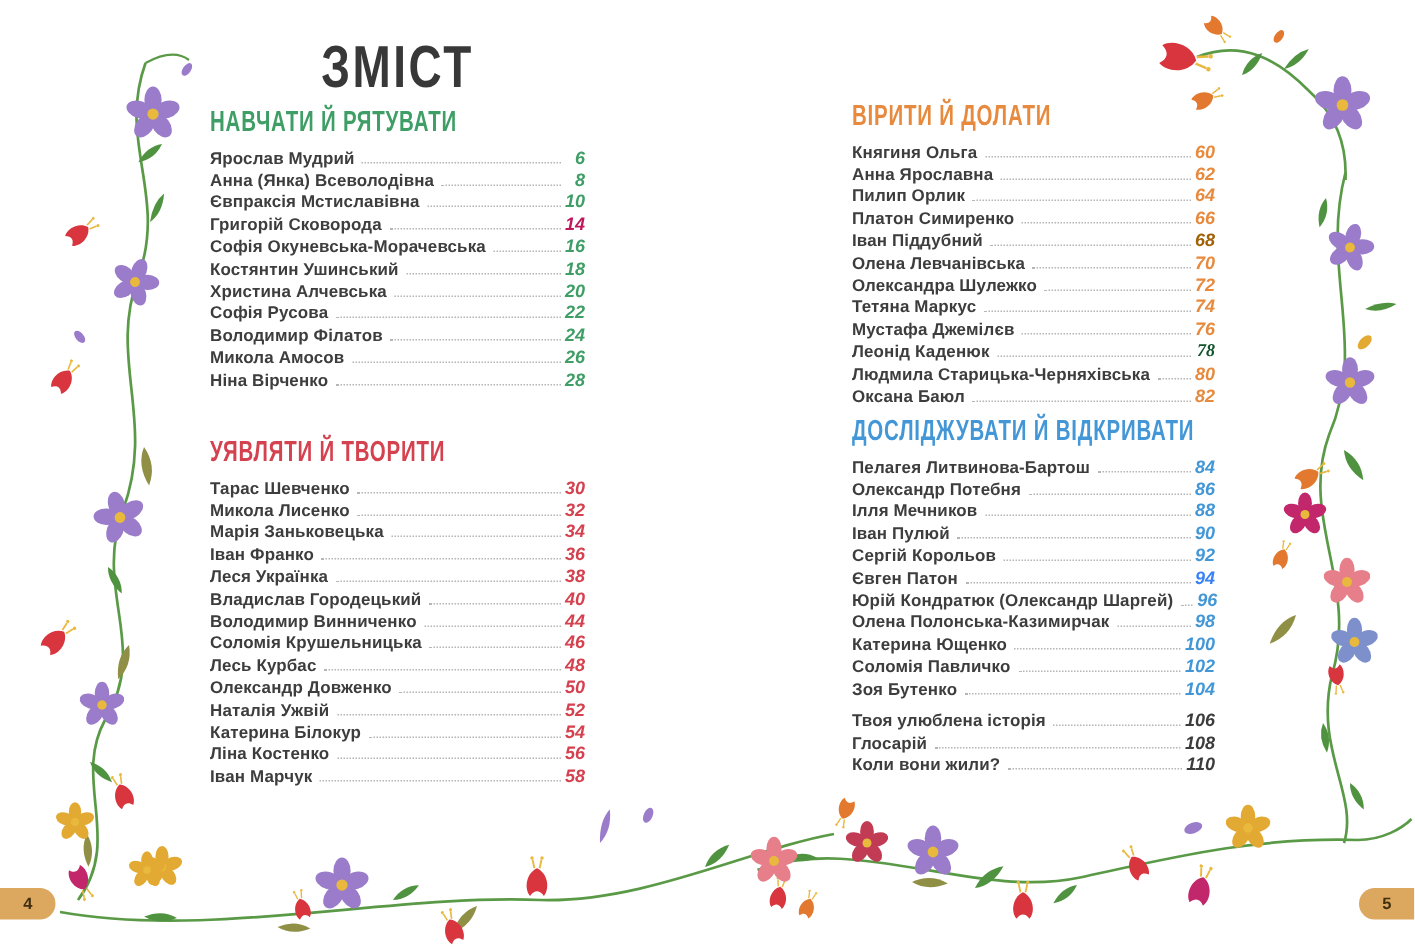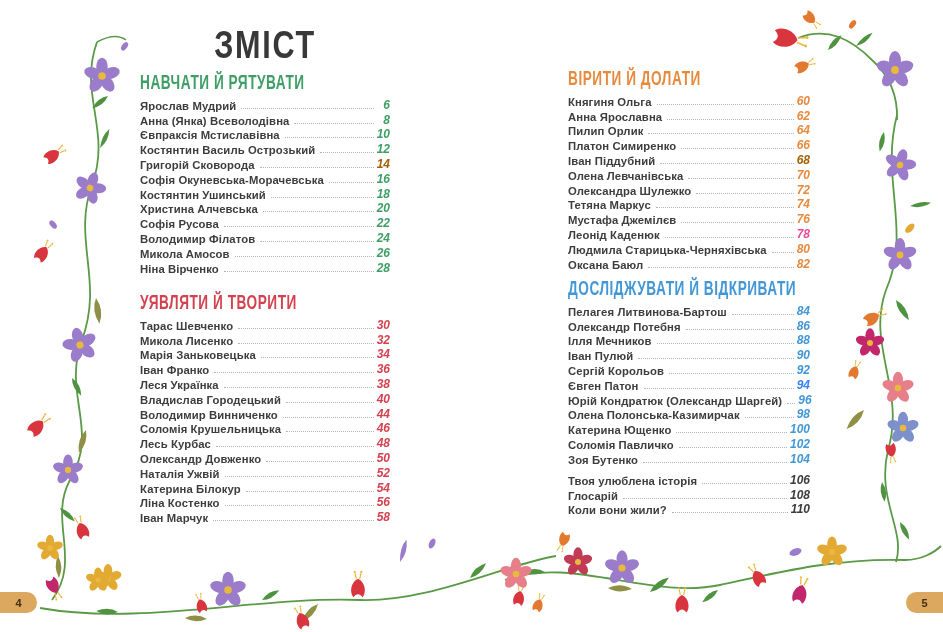--- a/index.html
+++ b/index.html
@@ -163,28 +163,23 @@
           <span class="name">Анна (Янка) Всеволодівна</span>
           <span class="dots"></span>
           <span class="num" style="color: rgb(63, 158, 102);">8</span>
         </div>
         <div class="row">
           <span class="name">Євпраксія Мстиславівна</span>
           <span class="dots"></span>
           <span class="num" style="color: rgb(63, 158, 102);">10</span>
         </div>
         <div class="row">
-          <span class="name">Костянтин Василь Острозький</span>
-          <span class="dots"></span>
-          <span class="num" style="color: rgb(63, 158, 102);">12</span>
-        </div>
-        <div class="row">
           <span class="name">Григорій Сковорода</span>
           <span class="dots"></span>
-          <span class="num" style="color: #a16207;">14</span>
+          <span class="num" style="color: #be185d;">14</span>
         </div>
         <div class="row">
           <span class="name">Софія Окуневська-Морачевська</span>
           <span class="dots"></span>
           <span class="num" style="color: rgb(63, 158, 102);">16</span>
         </div>
         <div class="row">
           <span class="name">Костянтин Ушинський</span>
           <span class="dots"></span>
           <span class="num" style="color: rgb(63, 158, 102);">18</span>
@@ -335,21 +330,21 @@
           <span class="num" style="color: rgb(231, 138, 62);">74</span>
         </div>
         <div class="row">
           <span class="name">Мустафа Джемілєв</span>
           <span class="dots"></span>
           <span class="num" style="color: rgb(231, 138, 62);">76</span>
         </div>
         <div class="row">
           <span class="name">Леонід Каденюк</span>
           <span class="dots"></span>
-          <span class="num" style="color: #ec4899;">78</span>
+          <span class="num" style="color: #14532d; font-family: Liberation Serif, serif;">78</span>
         </div>
         <div class="row">
           <span class="name">Людмила Старицька-Черняхівська</span>
           <span class="dots"></span>
           <span class="num" style="color: rgb(231, 138, 62);">80</span>
         </div>
         <div class="row">
           <span class="name">Оксана Баюл</span>
           <span class="dots"></span>
           <span class="num" style="color: rgb(231, 138, 62);">82</span>

